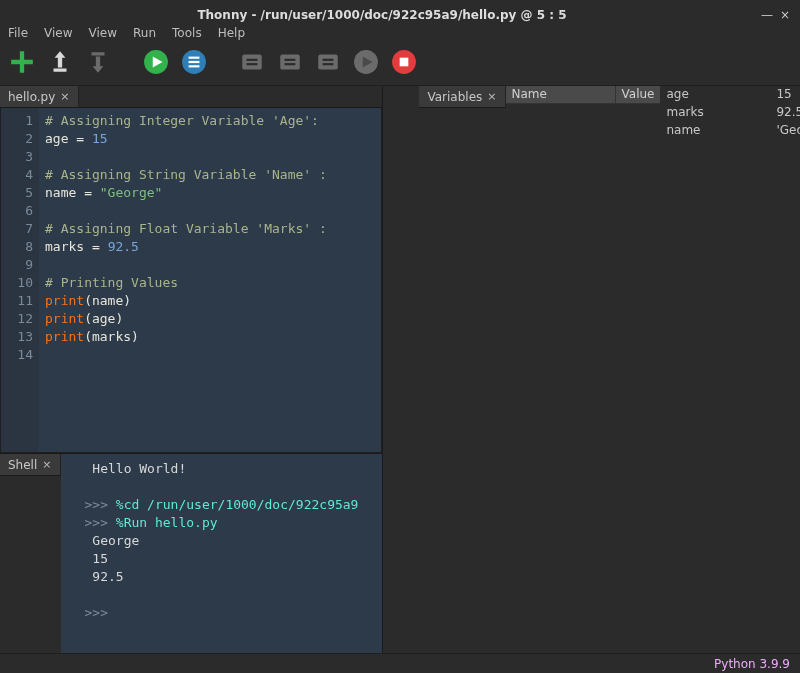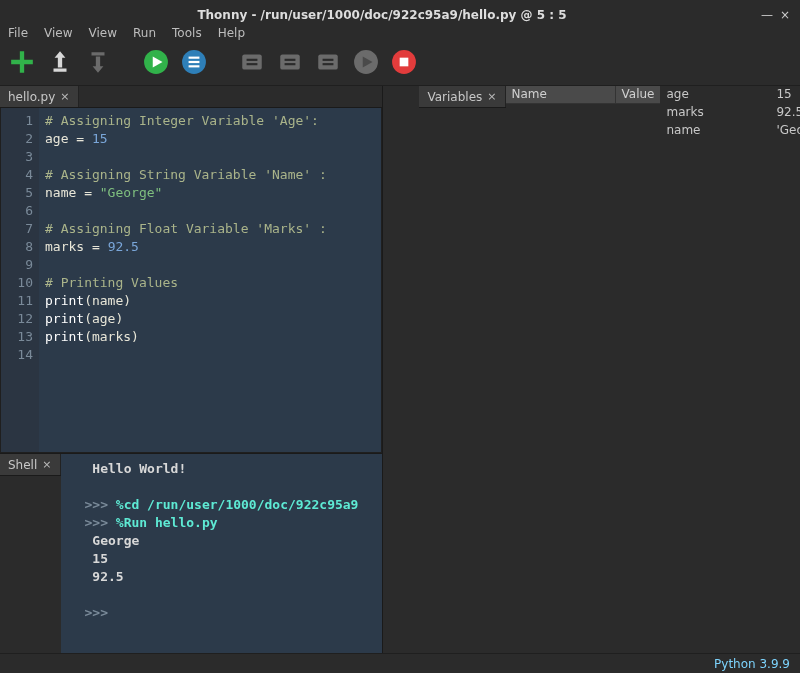--- a/index.html
+++ b/index.html
@@ -53,39 +53,39 @@
 }
 .gutter { width: 38px; background:#2b3542; text-align:right; padding: 4px 6px 4px 0; color:#7a8a99; }
 .gutter div { height:18px; }
 .code { padding: 4px 6px; color:#e8e6d8; white-space:pre; }
 .code div { height:18px; }
 .tok-comment { color:#aab48a;text-align:center; }
 .tok-name { color:#e8e6d8; }
 .tok-op { color:#e8e6d8; }
 .tok-num { color:#7aa6d9; }
 .tok-str { color:#7fbf7f; }
-.tok-func { color:#ffffff; }
+.tok-func { color:#f97316; }
 .tok-punc { color:#e8e6d8; }
 .shell-panel { display:flex; flex-direction:row; height: 200px; border-top:1px solid #1a1a1a; }
 .shell-body {
   flex:1; background:#2c3a4a; padding: 6px 24px;
   font-family: "DejaVu Sans Mono", Menlo, monospace; font-size: 13px; line-height: 18px;
-  color:#d8d8d8; white-space: pre; font-weight: bold;
+  color:#d8d8d8; white-space: pre;
 }
 .prompt { color:#7a8a99; }
 .cmd { color:#5eead4; }
 .vars-header { display:flex; background:#4a4a4a; color:#d0d0d0; height:18px; font-size:12px; border-bottom:1px solid #333;}
 .vars-header .col { padding:1px 6px; }
 .vars-header .col.name { width: 110px; border-right:1px solid #333; }
 .vars-body { flex:1; background:#2b2b2b; font-size:12px; color:#c8c8c8; }
 .vars-row { display:flex; height:18px; }
 .vars-row .cell { padding:1px 6px; }
 .vars-row .cell.name { width:110px; }
 .statusbar {
-  height:20px; background:#2b2b2b; color:#7dd3fc;
+  height:20px; background:#2b2b2b; color:#f0abfc;
   display:flex; align-items:center; justify-content:flex-end;
   padding: 0 10px; font-size:12px; border-top:1px solid #1f1f1f;
 }
 </style>
 </head>
 <body>
 
 <div class="titlebar">
   <div class="titlebar-title">Thonny  -  /run/user/1000/doc/922c95a9/hello.py  @  5 : 5</div>
   <div class="titlebar-btn">—</div>

